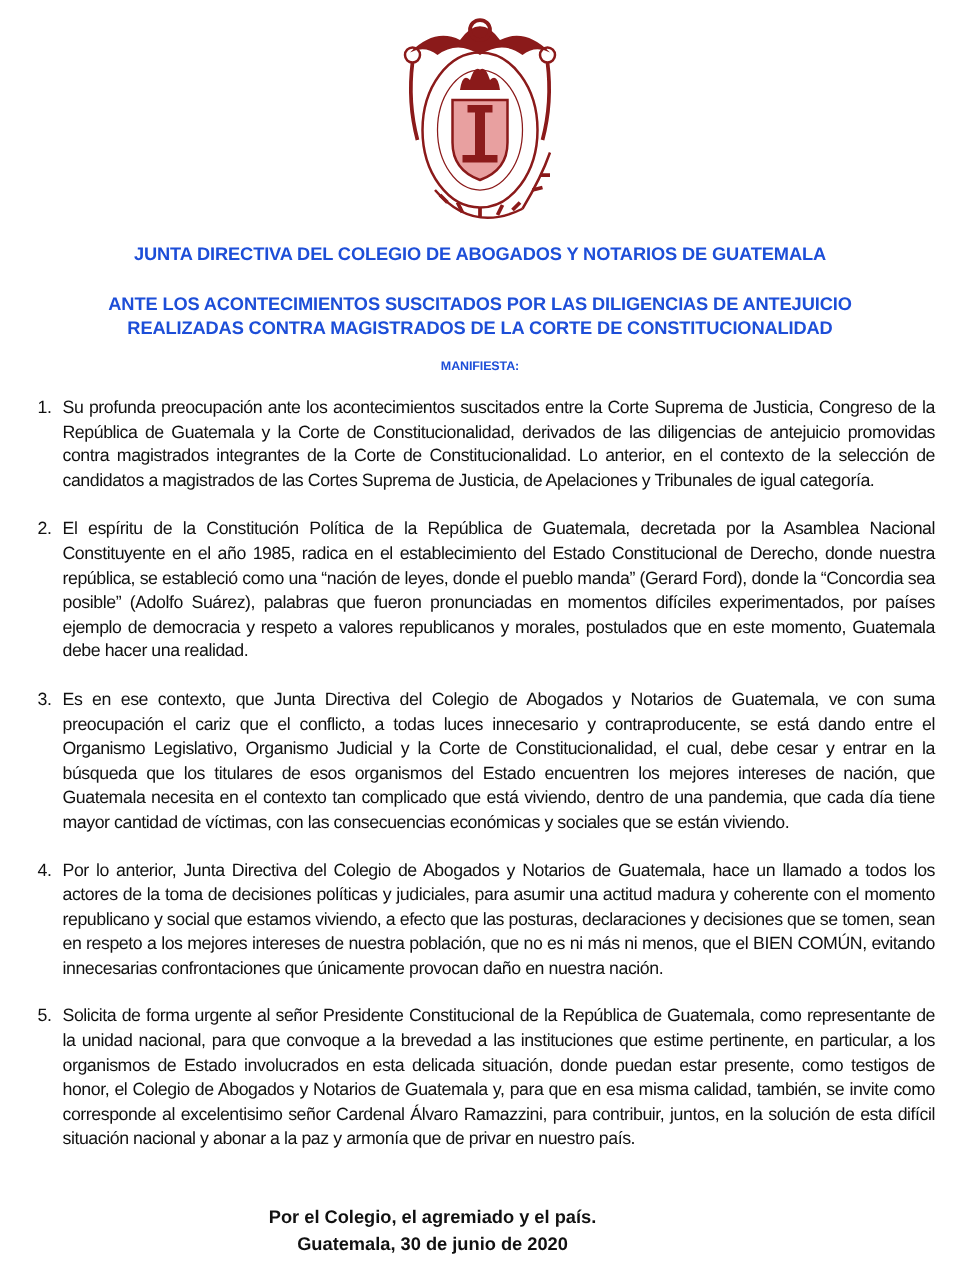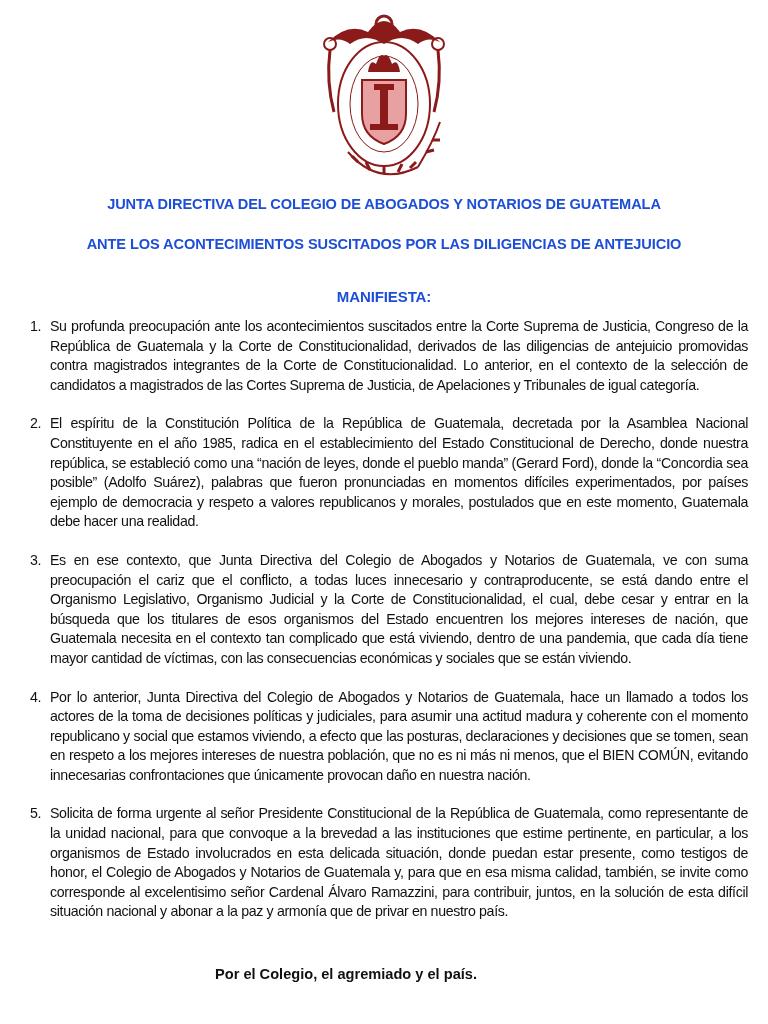--- a/index.html
+++ b/index.html
@@ -3,21 +3,21 @@
 <meta charset="utf-8">
 <style>
   html, body { margin: 0; padding: 0; background: #ffffff; }
   body { width: 768px; height: 1024px; overflow: hidden; position: relative;
          font-family: "Liberation Sans", "DejaVu Sans", sans-serif; color: #111; }
   .seal { position: absolute; left: 318px; top: 2px; width: 132px; height: 186px; }
   .heading { position: absolute; left: 0; width: 768px; text-align: center;
              color: #1d4ed8; font-weight: bold; font-size: 14.6px; letter-spacing: -0.1px; }
   .h1 { top: 196px; }
   .h2 { top: 235px; line-height: 19px; }
-  .h3 { top: 288px; font-size: 15px; }
+  .h3 { top: 288px; font-size: 10px; }
   ol.items { position: absolute; left: 30px; top: 317px; width: 718px; margin: 0; padding: 0;
              list-style: none; font-size: 14.2px; line-height: 19.6px; }
   ol.items li { position: relative; padding-left: 20px; text-align: justify; margin-bottom: 19px;
                 letter-spacing: -0.35px; }
   ol.items li .num { position: absolute; left: 0; top: 0; }
   .closing { position: absolute; left: 0; width: 692px; text-align: center;
              font-weight: bold; font-size: 14.6px; line-height: 22px; top: 963px; }
 </style>
 </head>
 <body>
@@ -42,26 +42,28 @@
   <rect x="52" y="122" width="28" height="6" fill="#8b1a1a"></rect>
 
   <path d="M30 150 Q60 185 100 165" stroke="#8b1a1a" stroke-width="2" fill="none"></path>
   <path d="M100 165 Q115 140 122 120" stroke="#8b1a1a" stroke-width="2" fill="none"></path>
   <path d="M40 160 l-6 -6 M52 168 l-4 -8 M66 172 l0 -8 M80 170 l4 -8 M92 166 l6 -6 M108 150 l8 -2 M114 138 l8 0" stroke="#8b1a1a" stroke-width="3"></path>
 </svg>
 
 <div class="heading h1">JUNTA DIRECTIVA DEL COLEGIO DE ABOGADOS Y NOTARIOS DE GUATEMALA</div>
 <div class="heading h2">
   <div>ANTE LOS ACONTECIMIENTOS SUSCITADOS POR LAS DILIGENCIAS DE ANTEJUICIO</div>
+  <div>REALIZADAS CONTRA MAGISTRADOS DE LA CORTE DE CONSTITUCIONALIDAD</div>
 </div>
 <div class="heading h3">MANIFIESTA:</div>
 
 <ol class="items">
   <li><span class="num">1.</span><span>Su profunda preocupación ante los acontecimientos suscitados entre la Corte Suprema de Justicia, Congreso de la República de Guatemala y la Corte de Constitucionalidad, derivados de las diligencias de antejuicio promovidas contra magistrados integrantes de la Corte de Constitucionalidad.  Lo anterior, en el contexto de la selección de candidatos a magistrados de las Cortes Suprema de Justicia, de Apelaciones y Tribunales de igual categoría.</span></li>
   <li><span class="num">2.</span><span>El espíritu de la Constitución Política de la República de Guatemala, decretada por la Asamblea Nacional Constituyente en el año 1985, radica en el establecimiento del Estado Constitucional de Derecho, donde nuestra república, se estableció como una “nación de leyes, donde el pueblo manda” (Gerard Ford), donde la “Concordia sea posible” (Adolfo Suárez), palabras que fueron pronunciadas en momentos difíciles experimentados, por países ejemplo de democracia y respeto a valores republicanos y morales, postulados que en este momento, Guatemala debe hacer una realidad.</span></li>
   <li><span class="num">3.</span><span>Es en ese contexto, que Junta Directiva del Colegio de Abogados y Notarios de Guatemala, ve con suma preocupación el cariz que el conflicto, a todas luces innecesario y contraproducente, se está dando entre el Organismo Legislativo, Organismo Judicial y la Corte de Constitucionalidad, el cual, debe cesar y entrar en la búsqueda que los titulares de esos organismos del Estado encuentren los mejores intereses de nación, que Guatemala necesita en el contexto tan complicado que está viviendo, dentro de una pandemia, que cada día tiene mayor cantidad de víctimas, con las consecuencias económicas y sociales que se están viviendo.</span></li>
   <li><span class="num">4.</span><span>Por lo anterior, Junta Directiva del Colegio de Abogados y Notarios de Guatemala, hace un llamado a todos los actores de la toma de decisiones políticas y judiciales, para asumir una actitud madura y coherente con el momento republicano y social que estamos viviendo, a efecto que las posturas, declaraciones y decisiones que se tomen, sean en respeto a los mejores intereses de nuestra población, que no es ni más ni menos, que el BIEN COMÚN, evitando innecesarias confrontaciones que únicamente provocan daño en nuestra nación.</span></li>
   <li><span class="num">5.</span><span>Solicita de forma urgente al señor Presidente Constitucional de la República de Guatemala, como representante de la unidad nacional, para que convoque a la brevedad a las instituciones que estime pertinente, en particular, a los organismos de Estado involucrados en esta delicada situación, donde puedan estar presente, como testigos de honor, el Colegio de Abogados y Notarios de Guatemala y, para que en esa misma calidad, también, se invite como corresponde al excelentisimo señor Cardenal Álvaro Ramazzini, para contribuir, juntos, en la solución de esta difícil situación nacional y abonar a la paz y armonía que de privar en nuestro país.</span></li>
 </ol>
 
 <div class="closing">
   <div>Por el Colegio, el agremiado y el país.</div>
+  <div>Guatemala, 30 de junio de 2020</div>
 </div>
 
 </body></html>

